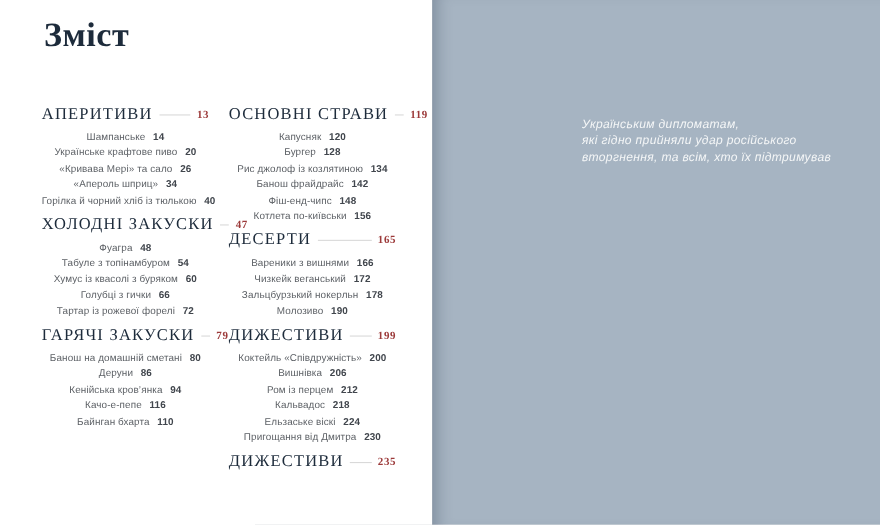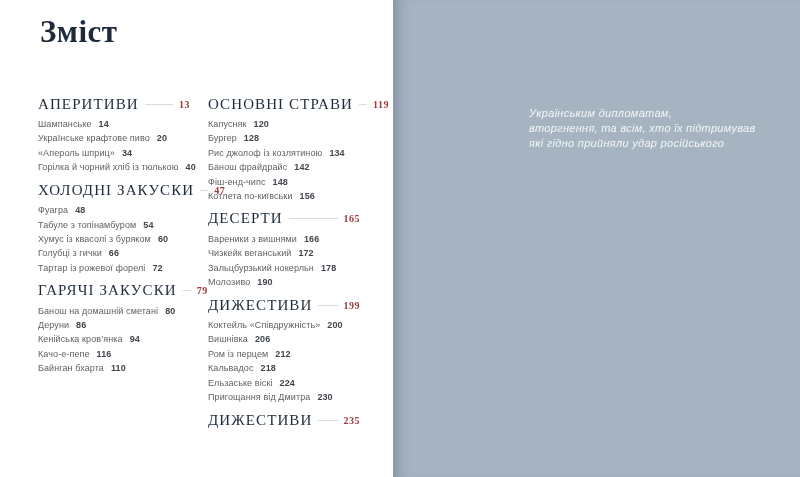--- a/index.html
+++ b/index.html
@@ -59,21 +59,21 @@
     min-width: 8px;
   }
   .sec-page {
     font-family: "Liberation Serif", "DejaVu Serif", serif;
     font-weight: 700;
     font-size: 10px;
     letter-spacing: 0.5px;
     color: var(--section-number, #9c3a3a);
     text-align: right;
   }
-  .items { list-style: none; margin: 0; padding: 0; }
+  .items { list-style: none; margin: 0; padding: 0; text-align: center; }
   .toc-item {
     white-space: nowrap;
     line-height: 14.4px;
     font-size: 9px;
     letter-spacing: 0.1px;
     color: var(--item-text, #5d6166);
   }
   .item-page {
     margin-left: 7px;
     font-weight: 700;
@@ -115,20 +115,23 @@
     </div>
     <ul class="items">
   <li class="toc-item">
     <span class="item-label">Шампанське</span><span class="item-page">14</span>
   </li>
 
   <li class="toc-item">
     <span class="item-label">Українське крафтове пиво</span><span class="item-page">20</span>
   </li>
 
+  <li class="toc-item">
+    <span class="item-label">«Кривава Мері» та сало</span><span class="item-page">26</span>
+  </li>
 
   <li class="toc-item">
     <span class="item-label">«Апероль шприц»</span><span class="item-page">34</span>
   </li>
 
   <li class="toc-item">
     <span class="item-label">Горілка й чорний хліб із тюлькою</span><span class="item-page">40</span>
   </li>
 </ul>
   </section>
@@ -292,18 +295,18 @@
     </div>
     <ul class="items"></ul>
   </section>
 </div>
     </div>
   </div>
 
   <div class="page-right">
     <div class="dedication">
       <div>Українським дипломатам,</div>
+      <div>які гідно прийняли удар російського</div>
       <div>вторгнення, та всім, хто їх підтримував</div>
-      <div>які гідно прийняли удар російського</div>
     </div>
   </div>
 
 </div>
 
 </body></html>

